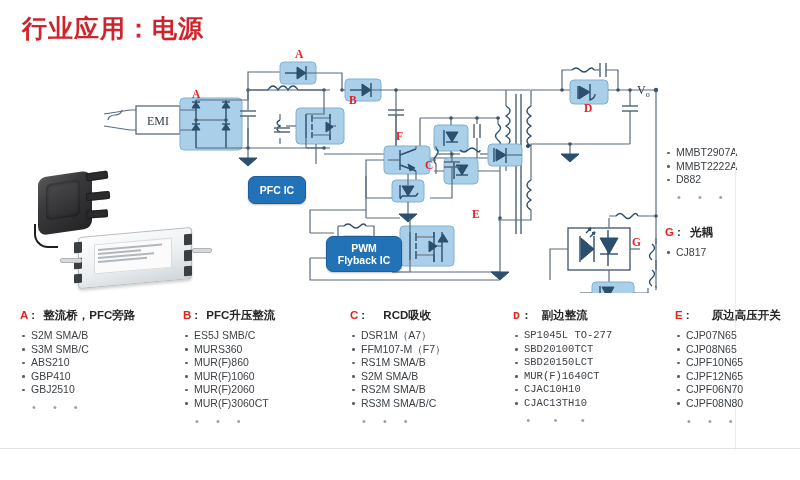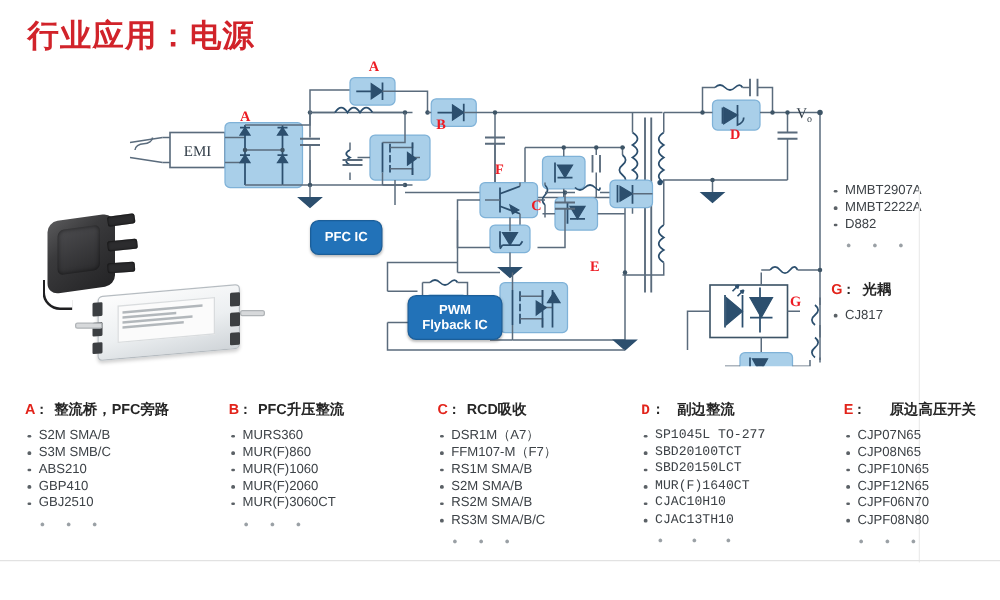--- a/index.html
+++ b/index.html
@@ -83,21 +83,21 @@
   .driver .wire{
     position:absolute;height:3px;background:#d7d9db;border:1px solid #b0b4b7;
     border-radius:2px;
   }
 
   
   .circuit{position:absolute;left:100px;top:58px;width:560px;height:235px;}
 
   
   .legend{position:absolute;left:20px;top:305px;width:760px;height:135px;}
-  .lcol{position:absolute;top:16px;}
+  .lcol{position:absolute;top:3px;}
   .lhead{font-size:11.5px;font-weight:700;color:#262626;white-space:nowrap;line-height:15px;}
   .lhead .key{color:#e2231a;margin-right:3px;}
   .lul{margin:6px 0 0 0;padding:0;list-style:none;}
   .lul li{
     font-size:10.5px;color:#3d4247;line-height:13.6px;white-space:nowrap;
     padding-left:11px;position:relative;
   }
   .lul li:before{
     content:"";position:absolute;left:2px;top:5.5px;width:2.5px;height:2.5px;
     background:#5b6166;border-radius:50%;
@@ -489,33 +489,34 @@
       </ul>
       <div class="dots">• • •</div>
     </div>
 
     <div class="lcol" style="left:163px;width:165px;">
       <div class="lhead">
         <span class="key">B</span><span>:</span>
         <span style="margin-left:5px;">PFC升压整流</span>
       </div>
       <ul class="lul">
+        <li>ES5J  SMB/C</li>
         <li>MURS360</li>
         <li>MUR(F)860</li>
         <li>MUR(F)1060</li>
         <li>MUR(F)2060</li>
         <li>MUR(F)3060CT</li>
       </ul>
       <div class="dots">• • •</div>
     </div>
 
     <div class="lcol" style="left:330px;width:165px;">
       <div class="lhead">
         <span class="key">C</span><span>:</span>
-        <span style="margin-left:5px;">RCD吸收</span>
+        <span style="margin-left:15px;">RCD吸收</span>
       </div>
       <ul class="lul">
         <li>DSR1M（A7）</li>
         <li>FFM107-M（F7）</li>
         <li>RS1M  SMA/B</li>
         <li>S2M      SMA/B</li>
         <li>RS2M  SMA/B</li>
         <li>RS3M  SMA/B/C</li>
       </ul>
       <div class="dots">• • •</div>

